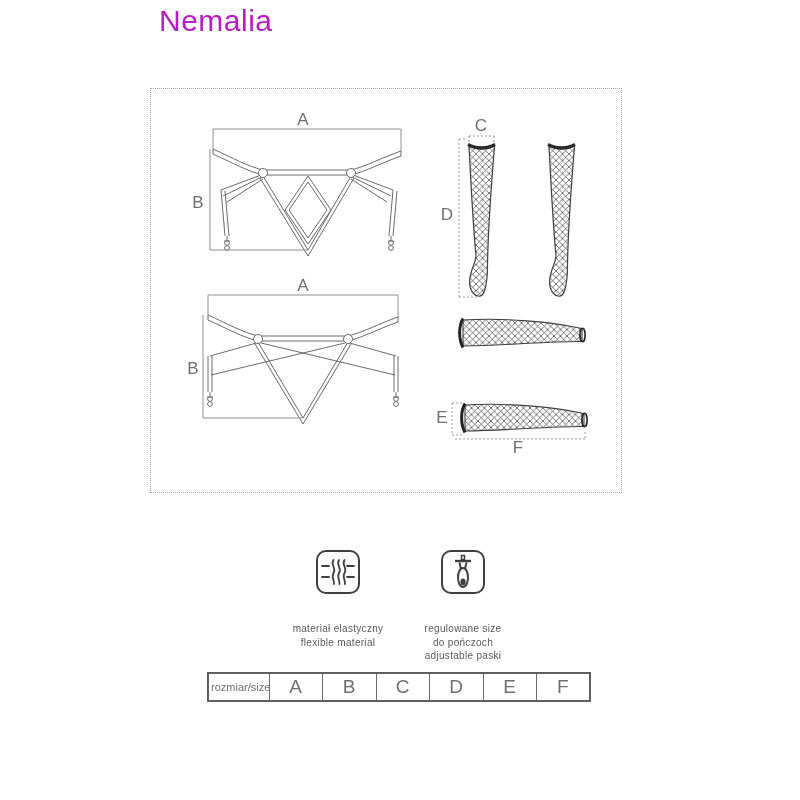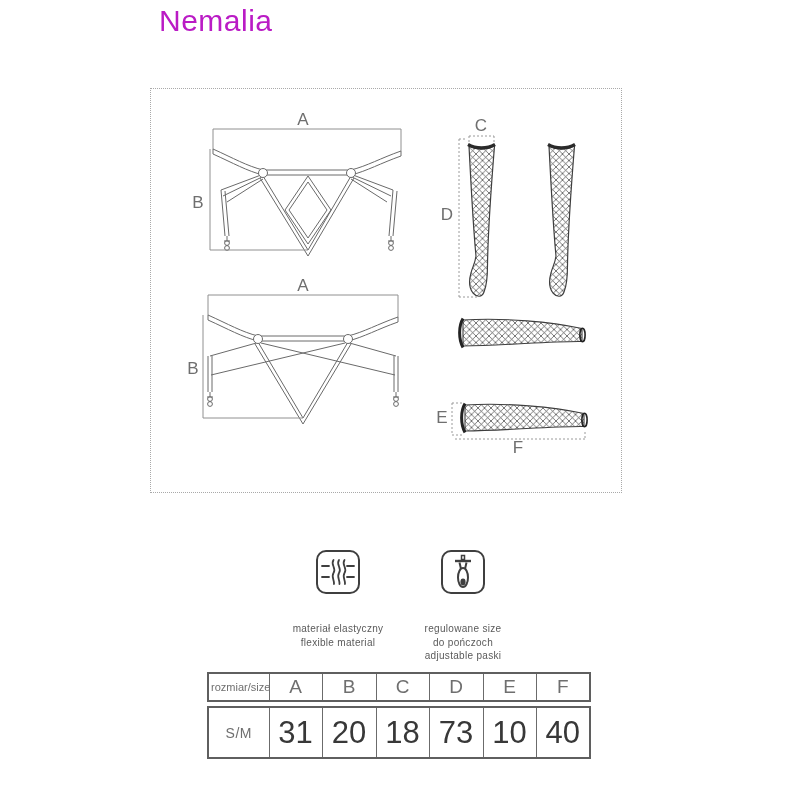--- a/index.html
+++ b/index.html
@@ -194,24 +194,15 @@
     <colgroup>
         <col style="width:61px">
         <col style="width:53px">
         <col style="width:54px">
         <col style="width:53px">
         <col style="width:54px">
         <col style="width:53px">
         <col style="width:54px">
       </colgroup>
     <tbody>
-        <tr>
-      <td class="size-name">S/M</td>
-      <td class="val">31</td>
-      <td class="val">20</td>
-      <td class="val">18</td>
-      <td class="val">73</td>
-      <td class="val">10</td>
-      <td class="val">40</td>
-    </tr>
   </tbody>
     </table>
 </div>
 
 </body></html>

